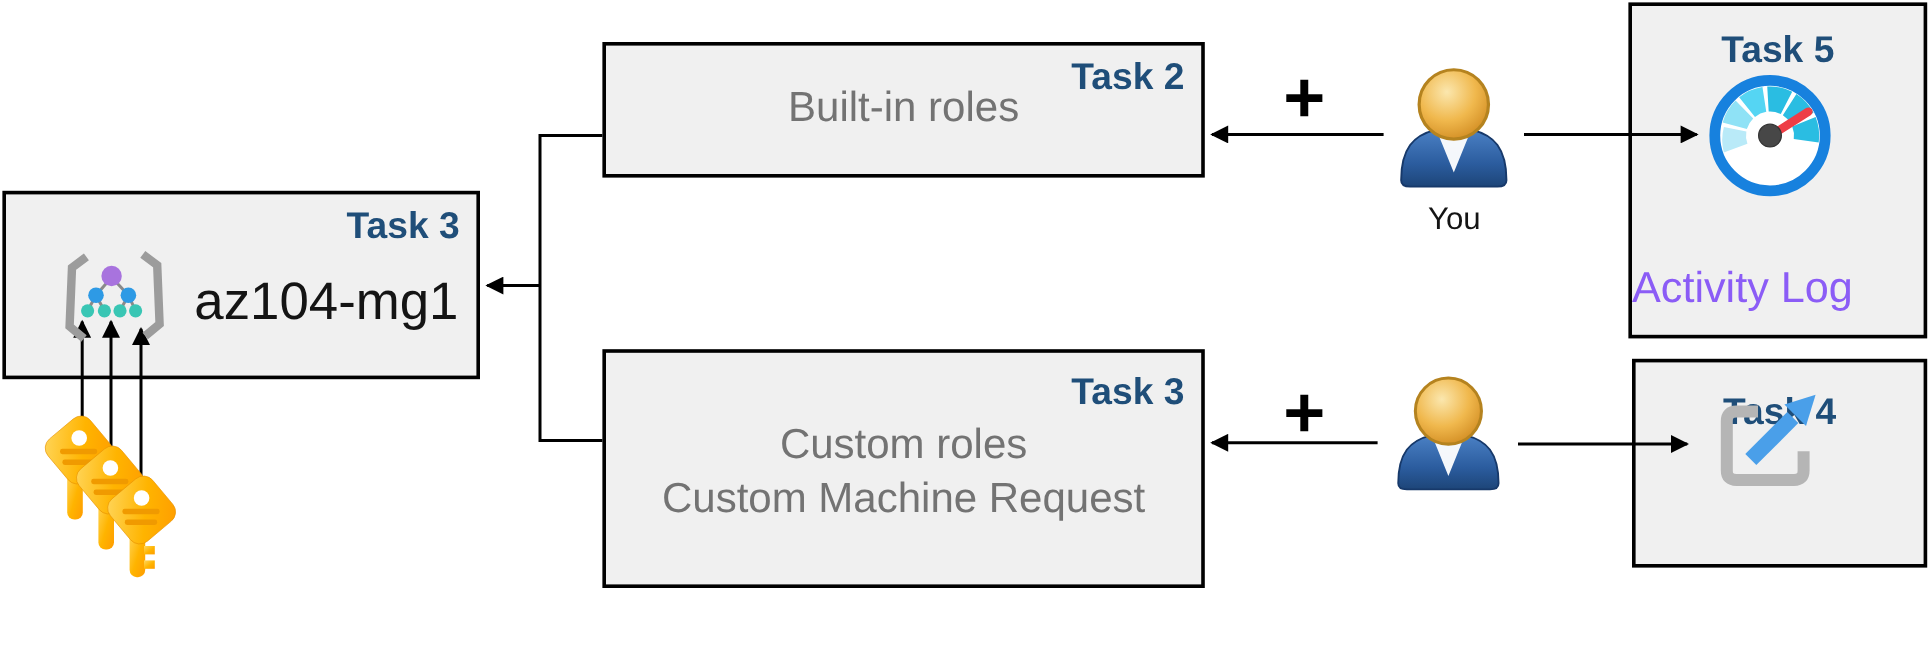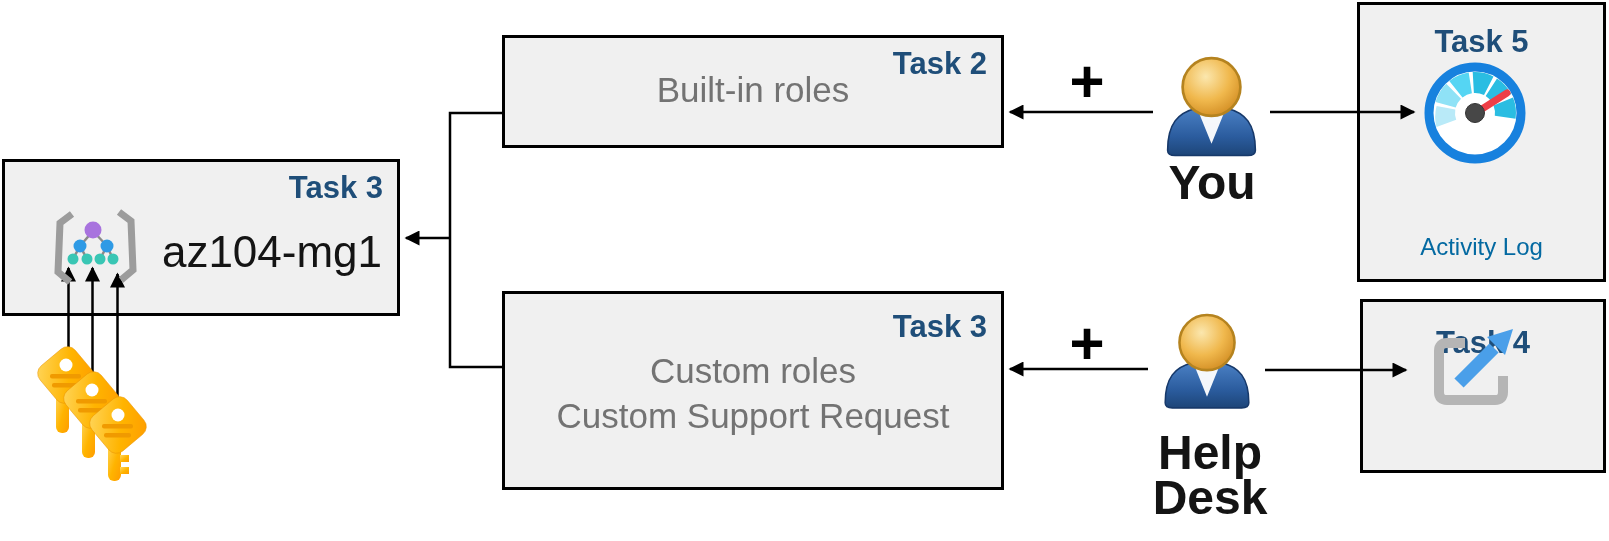--- a/index.html
+++ b/index.html
@@ -14,22 +14,22 @@
   .box-lines{
     position:absolute;left:4px;right:4px;top:14px;bottom:18px;
     display:flex;flex-direction:column;justify-content:center;align-items:center;
     font-size:35px;line-height:45px;color:#737373;white-space:nowrap;
   }
   .task1-title{
     position:absolute;left:148px;right:6px;top:28px;bottom:0;
     display:flex;align-items:center;justify-content:center;
     font-size:44px;color:#141414;white-space:nowrap;
   }
-  .caption{position:absolute;left:0;width:100%;text-align:center;font-size:24px;color:#0369a1;white-space:nowrap;}
-  .actor-label{position:absolute;text-align:center;font-size:48px;color:#141414;line-height:45px;font-weight:bold;}
+  .caption{position:absolute;left:0;width:100%;font-size:36px;color:#8b5cf6;white-space:nowrap;}
+  .actor-label{position:absolute;text-align:center;font-size:26px;color:#141414;line-height:45px;}
   .plus{position:absolute;width:60px;text-align:center;font-size:60px;font-weight:bold;color:#000;line-height:60px;}
   svg.overlay{position:absolute;left:0;top:0;pointer-events:none;}
 </style>
 </head>
 <body>
 
 <div class="canvas">
 
   <div class="box" style="left:2px;top:159px;width:398px;height:157px;">
     <div class="task-label corner-label">Task 3</div>
@@ -40,36 +40,35 @@
     <div class="task-label corner-label">Task 2</div>
     <div class="box-lines">
       <div>Built-in roles</div>
     </div>
   </div>
 
   <div class="box" style="left:502px;top:291px;width:502px;height:199px;">
     <div class="task-label corner-label" style="top:16px;">Task 3</div>
     <div class="box-lines" style="top:22px;">
       <div>Custom roles</div>
-      <div>Custom Support Request</div>
+      <div>Custom Machine Request</div>
     </div>
   </div>
 
   <div class="box" style="left:1357px;top:2px;width:249px;height:280px;">
     <div class="task-label center-label">Task 5</div>
     <div class="caption" style="bottom:18px;">Activity Log</div>
   </div>
 
   <div class="box" style="left:1360px;top:255px;width:246px;height:174px;margin-top:44px;">
     <div class="task-label center-label" style="top:24px;">Task 4</div>
   </div>
 
   <div class="actor-label" style="left:1150px;top:160px;width:124px;">You</div>
   <div class="actor-label" style="left:1100px;top:430px;width:220px;">
-    <div>Help Desk</div>
   </div>
 
   <div class="plus" style="left:1057px;top:52px;">+</div>
   <div class="plus" style="left:1057px;top:314px;">+</div>
 
   <svg class="overlay" width="1609" height="541" viewBox="0 0 1609 541">
     <defs>
       <marker id="arr" viewBox="0 0 10 10" refX="9" refY="5" markerWidth="7" markerHeight="6" orient="auto-start-reverse">
         <path d="M0,0 L10,5 L0,10 Z" fill="#000"></path>
       </marker>

